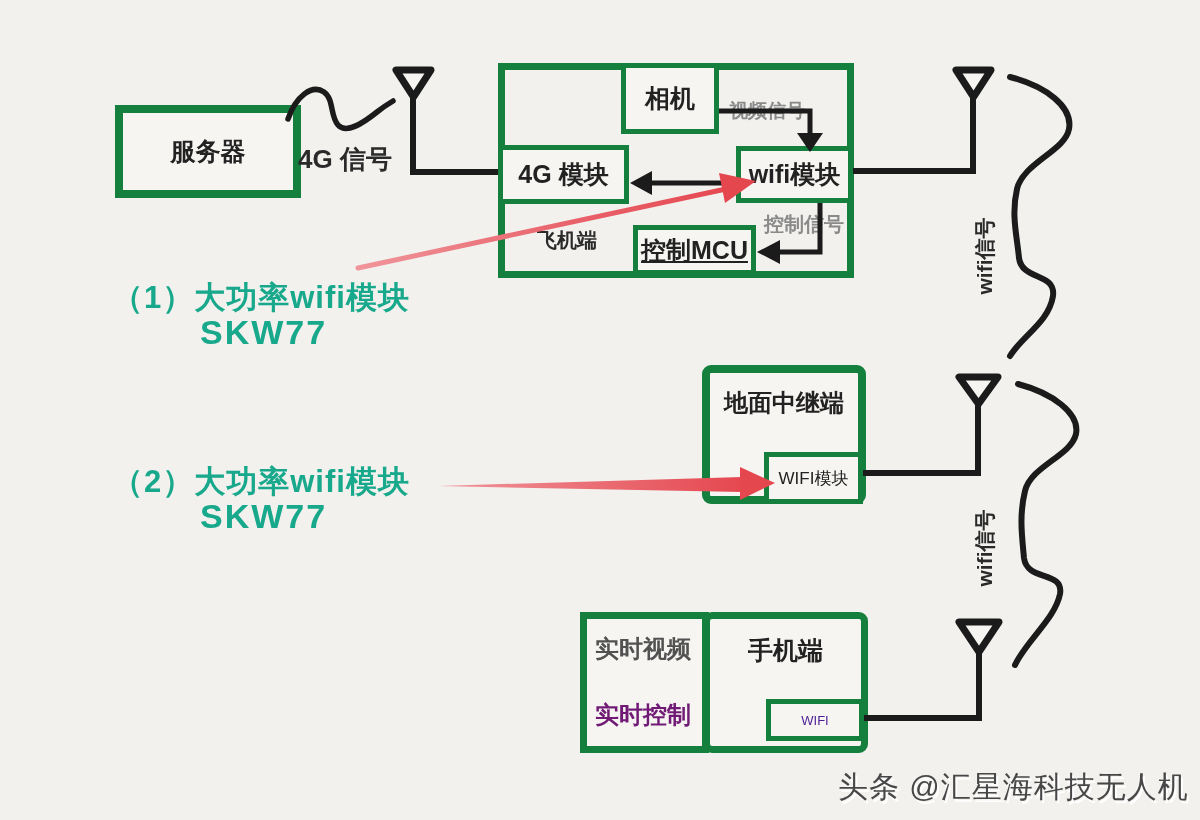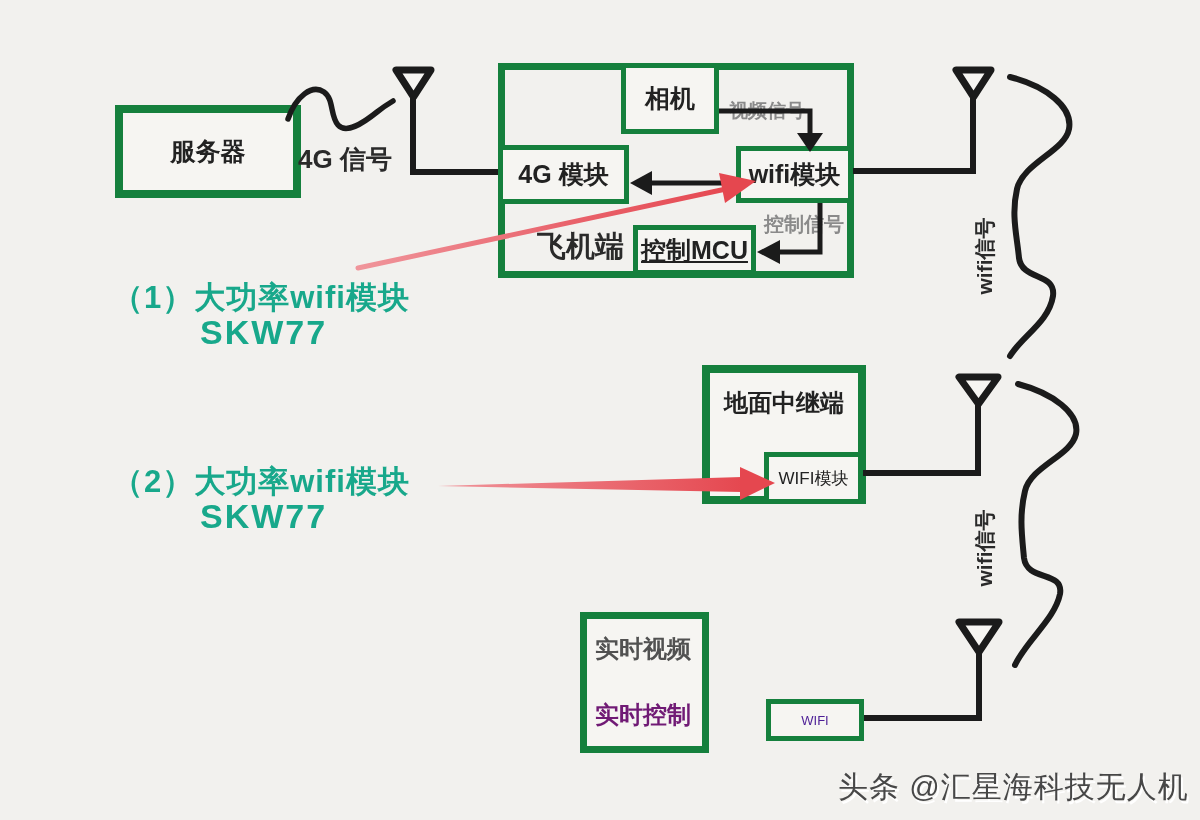--- a/index.html
+++ b/index.html
@@ -18,21 +18,21 @@
   .lbl{position:absolute;color:#2a2a2a;white-space:nowrap;}
   .lbl.bold{font-weight:bold;}
   .lbl.gray{color:#8a8a8a;font-weight:bold;}
   .green{position:absolute;color:#18a88b;font-weight:bold;font-size:31px;white-space:nowrap;letter-spacing:1px;}
   .vtext{position:absolute;font-weight:bold;font-size:21px;color:#2a2a2a;transform:rotate(-90deg);white-space:nowrap;}
   .watermark{
     position:absolute;font-weight:normal;font-size:30px;color:#474747;
     text-shadow:2px 3px 0 #ffffff;white-space:nowrap;letter-spacing:1px;
   }
   svg{position:absolute;left:0;top:0;}
-  .toplabel{align-items:flex-start;}
+  .toplabel{align-items:flex-start;border-radius:9px;}
 </style>
 </head>
 <body>
 
 <div id="stage">
 
   <div class="box xthick" style="left:115px;top:105px;width:186px;height:93px;font-size:25px;">
     <span>服务器</span>
   </div>
 
@@ -59,28 +59,31 @@
   </div>
 
   <div class="box" style="left:764px;top:452px;width:99px;height:52px;font-size:17px;font-weight:normal;">
     <span>WIFI模块</span>
   </div>
 
   <div class="box thick" style="left:580px;top:612px;width:129px;height:141px;"></div>
   <div class="lbl" style="left:595px;top:633px;font-size:24px;color:#515151;font-weight:bold;">实时视频</div>
   <div class="lbl" style="left:595px;top:699px;font-size:24px;color:#701a75;font-weight:bold;">实时控制</div>
 
+  <div class="box thick toplabel" style="left:703px;top:612px;width:165px;height:141px;font-size:25px;padding-top:15px;">
+    <span>手机端</span>
+  </div>
 
   <div class="box" style="left:766px;top:699px;width:98px;height:42px;font-size:13px;font-weight:normal;color:#4c1d95;">
     <span>WIFI</span>
   </div>
 
   <div class="lbl bold" style="left:298px;top:142px;font-size:26px;">4G 信号</div>
 
-  <div class="lbl bold" style="left:537px;top:227px;font-size:29px;">飞机端</div>
+  <div class="lbl bold" style="left:537px;top:227px;font-size:20px;">飞机端</div>
 
   <div class="lbl gray" style="left:729px;top:86px;font-size:19px;margin-top:12px;">视频信号</div>
 
   <div class="lbl gray" style="left:764px;top:211px;font-size:20px;">控制信号</div>
 
   <div class="vtext" style="left:946px;top:242px;">wifi信号</div>
 
   <div class="vtext" style="left:946px;top:534px;">wifi信号</div>
 
   <div class="green" style="left:112px;top:277px;">（1）大功率wifi模块</div>

